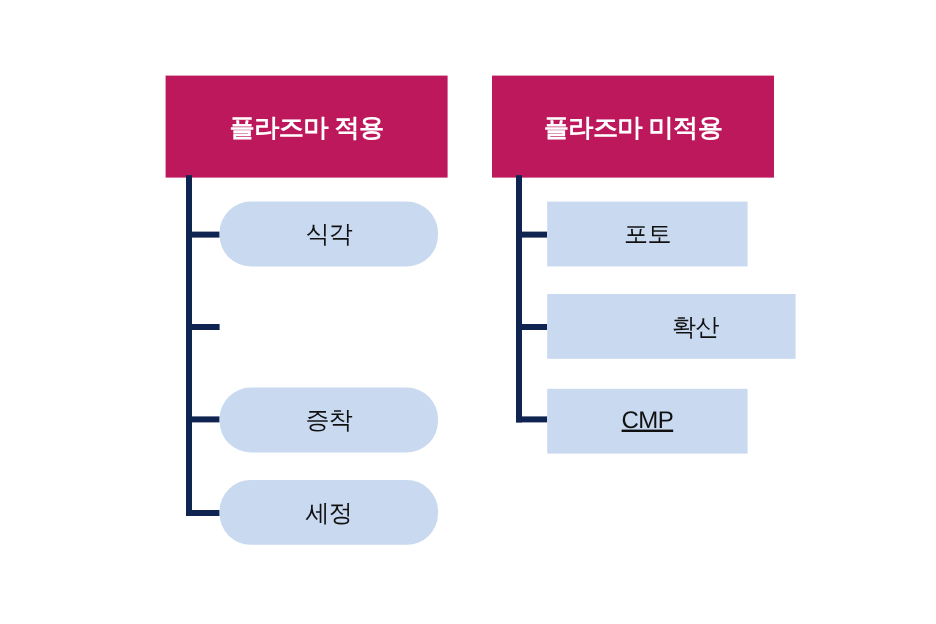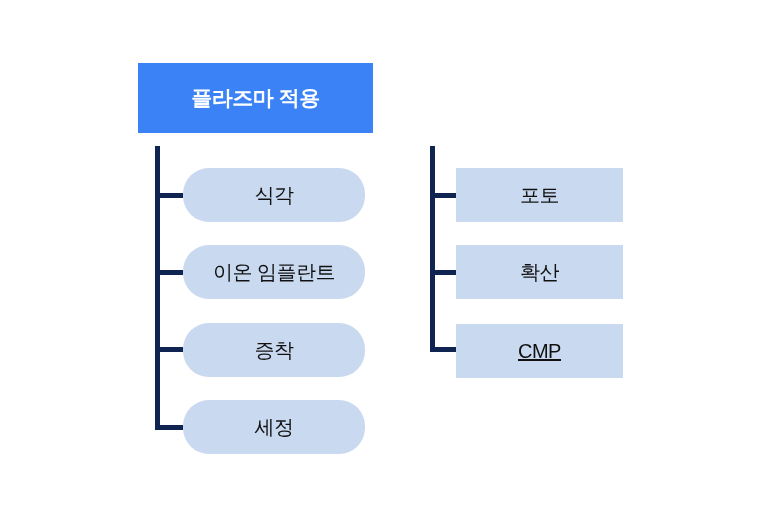--- a/index.html
+++ b/index.html
@@ -11,23 +11,23 @@
   .canvas {
     position: relative;
     width: 780px;
     height: 520px;
     background: #ffffff;
     overflow: hidden;
   }
   .header-box {
     position: absolute;
     width: 235px;
-    height: 70px;
+    height: 85px;
     top: 63px;
-    background: #3b82f6;
+    background: #be185d;
     color: #ffffff;
     font-size: 21px;
     font-weight: 700;
     letter-spacing: -0.5px;
     display: flex;
     align-items: center;
     justify-content: center;
   }
   .child-box {
     position: absolute;
@@ -62,27 +62,27 @@
 
   <div class="header-box" style="left:138px;">플라즈마 적용</div>
 
   <div class="vline" style="left:155px; top:146px; height:284px;"></div>
   <div class="stub col-left" style="top:193px;"></div>
   <div class="stub col-left" style="top:270px;"></div>
   <div class="stub col-left" style="top:347px;"></div>
   <div class="stub col-left" style="top:425px;"></div>
 
   <div class="child-box col-left" style="top:168px;">식각</div>
-  <div class="child-box col-left" style="top:245px;">이온 임플란트</div>
   <div class="child-box col-left" style="top:400px;">세정</div>
   <div class="child-box col-left" style="top:323px;">증착</div>
 
+  <div class="header-box" style="left:410px;">플라즈마 미적용</div>
 
   <div class="vline" style="left:430px; top:146px; height:206px;"></div>
   <div class="stub col-right" style="top:193px;"></div>
   <div class="stub col-right" style="top:270px;"></div>
   <div class="stub col-right" style="top:347px;"></div>
 
   <div class="child-box col-right" style="top:168px;">포토</div>
-  <div class="child-box col-right" style="top:245px;">확산</div>
+  <div class="child-box col-right" style="top:245px;padding-left:40px;">확산</div>
   <div class="child-box col-right" style="top:324px;text-decoration:underline;">CMP</div>
 
 </div>
 
 </body></html>

